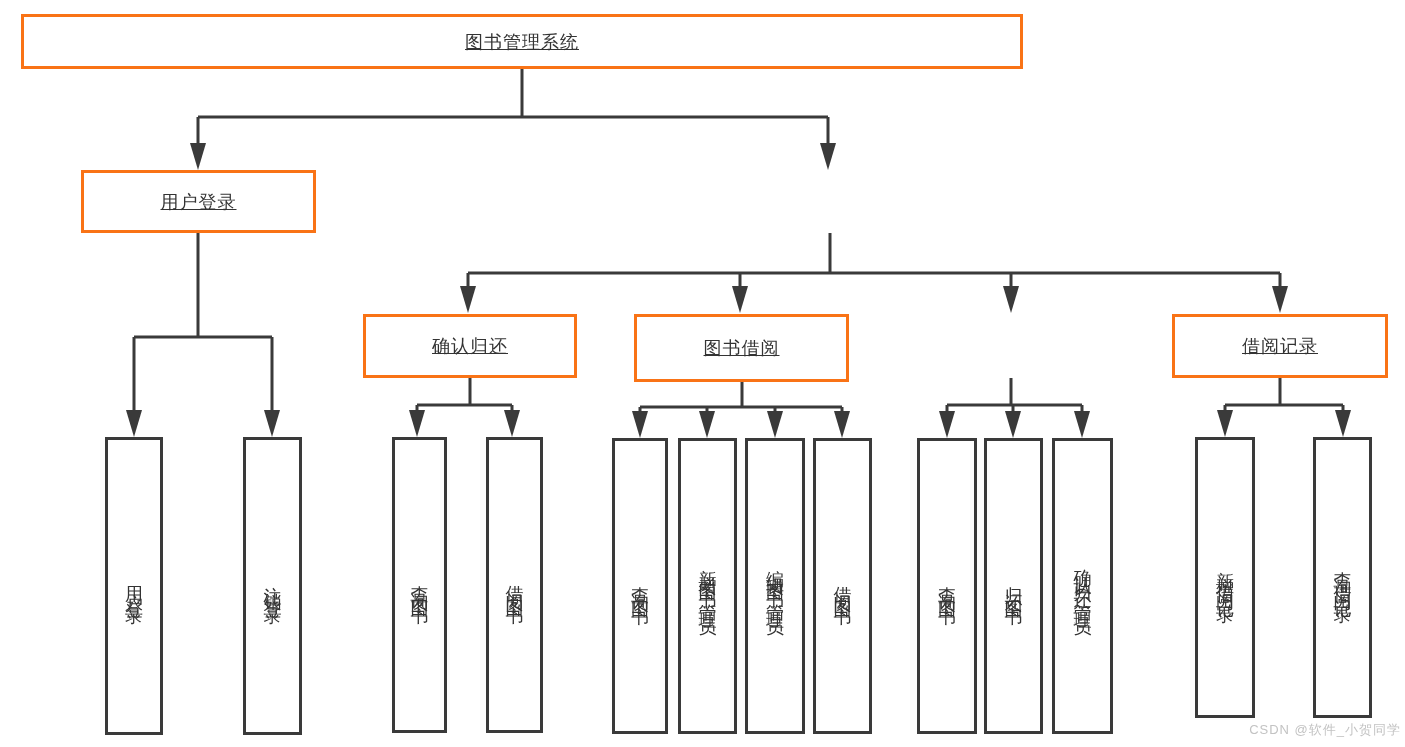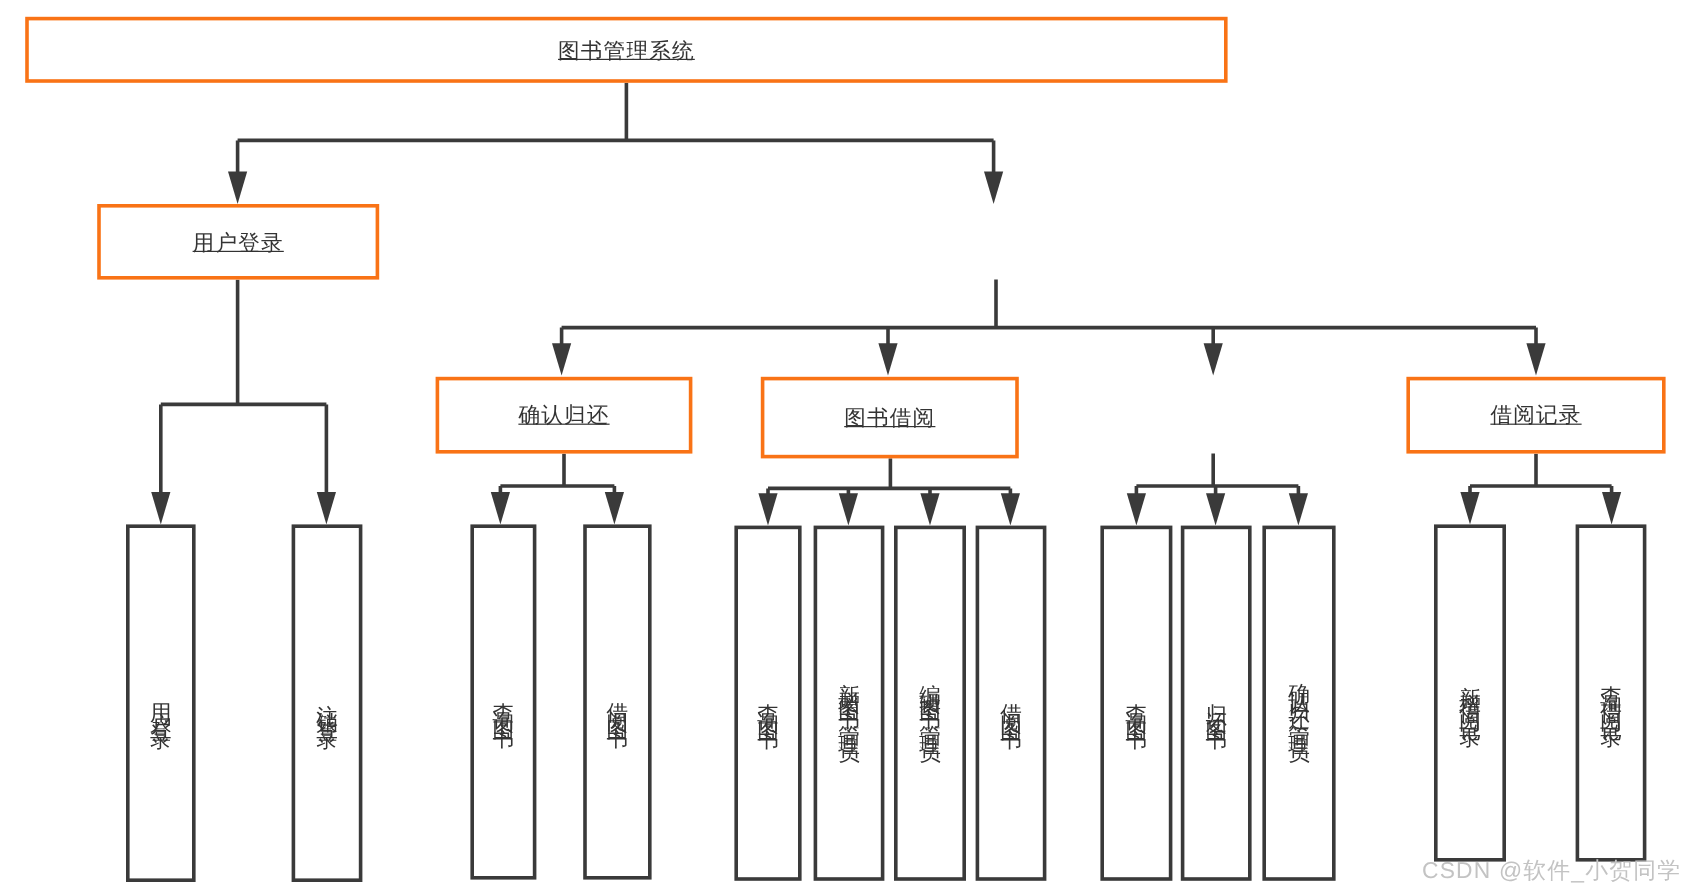--- a/index.html
+++ b/index.html
@@ -30,21 +30,21 @@
   .vbox .vtext{
     writing-mode:vertical-rl;
     text-orientation:upright;
     letter-spacing:7px;
     line-height:1;
     white-space:nowrap;
   }
   #watermark{
     position:absolute;
     right:4px;bottom:8px;
-    font-size:19px;
+    font-size:13px;
     color:#c3c3c3;
     letter-spacing:1px;
     z-index:10;
   }
 </style>
 </head>
 <body>
 
 <div id="canvas">
 

